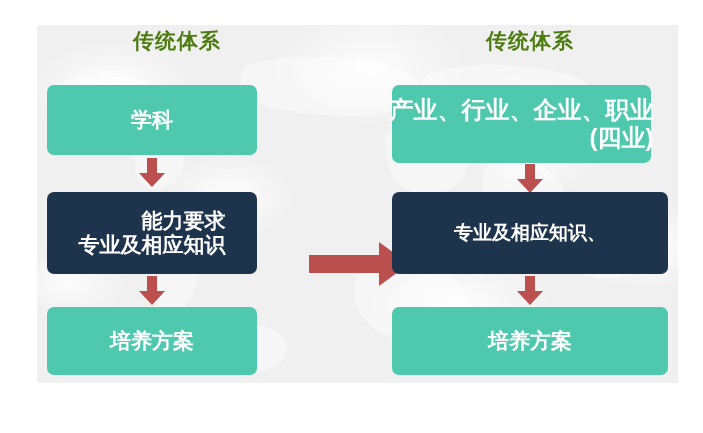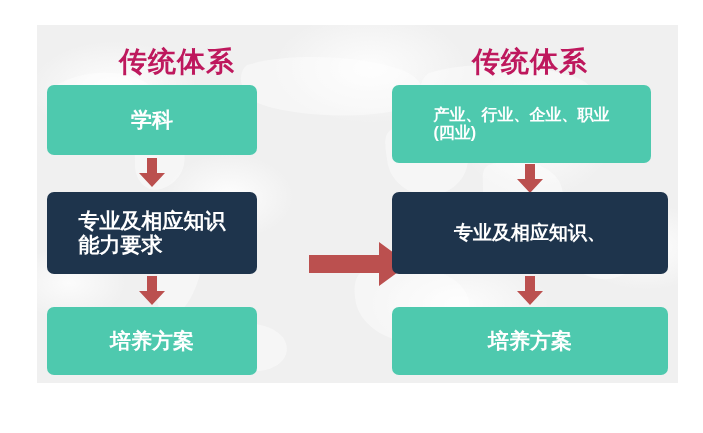--- a/index.html
+++ b/index.html
@@ -53,54 +53,54 @@
 
   .column {
     position: absolute;
     top: 0;
   }
   #col-left  { left: 10px;  width: 260px; }
   #col-right { left: 355px; width: 276px; }
 
   .col-title {
     position: absolute;
-    top: 23px;
+    top: 5px;
     width: 100%;
     text-align: center;
-    font-size: 28px;
+    font-size: 21px;
     font-weight: bold;
-    color: #be185d;
+    color: #4d7c0f;
     letter-spacing: 1px;
     line-height: 1;
     white-space: nowrap;
   }
 
   .node {
     position: absolute;
     border-radius: 7px;
     display: flex;
     align-items: center;
     justify-content: center;
-    text-align: left;
+    text-align: right;
     color: #ffffff;
     font-weight: bold;
     box-sizing: border-box;
     padding: 2px 10px;
     line-height: 1.15;
   }
   .node.teal { background: #4ec9ae; }
   .node.navy { background: #1e344c; }
 
   
   #n-left-1 { left: 0px;  top: 60px;  width: 210px; height: 70px; font-size: 21px; }
   #n-left-2 { left: 0px;  top: 167px; width: 210px; height: 82px; font-size: 21px; }
   #n-left-3 { left: 0px;  top: 282px; width: 210px; height: 68px; font-size: 21px; }
 
   
-  #n-right-1 { left: 0px; top: 60px;  width: 259px; height: 78px; font-size: 16px; }
+  #n-right-1 { left: 0px; top: 60px;  width: 259px; height: 78px; font-size: 24px; }
   #n-right-2 { left: 0px; top: 167px; width: 276px; height: 82px; font-size: 19px; }
   #n-right-3 { left: 0px; top: 282px; width: 276px; height: 68px; font-size: 21px; }
 
   
   .v-arrow {
     position: absolute;
     width: 34px;
     height: 34px;
   }
   #va-l1 { left: 88px;  top: 131px; }
@@ -150,22 +150,22 @@
       <div class="node teal" id="n-left-1">
         <span>学科</span>
       </div>
 
       <svg class="v-arrow" id="va-l1" viewBox="0 0 34 34">
         <path d="M12 2 H22 V17 H30 L17 31 L4 17 H12 Z" fill="#bb504f"></path>
       </svg>
 
       <div class="node navy" id="n-left-2">
         <div>
+          <div class="nowrap">能力要求</div>
           <div class="nowrap">专业及相应知识</div>
-          <div class="nowrap">能力要求</div>
         </div>
       </div>
 
       <svg class="v-arrow" id="va-l2" viewBox="0 0 34 34">
         <path d="M12 2 H22 V17 H30 L17 31 L4 17 H12 Z" fill="#bb504f"></path>
       </svg>
 
       <div class="node teal" id="n-left-3">
         <span>培养方案</span>
       </div>

